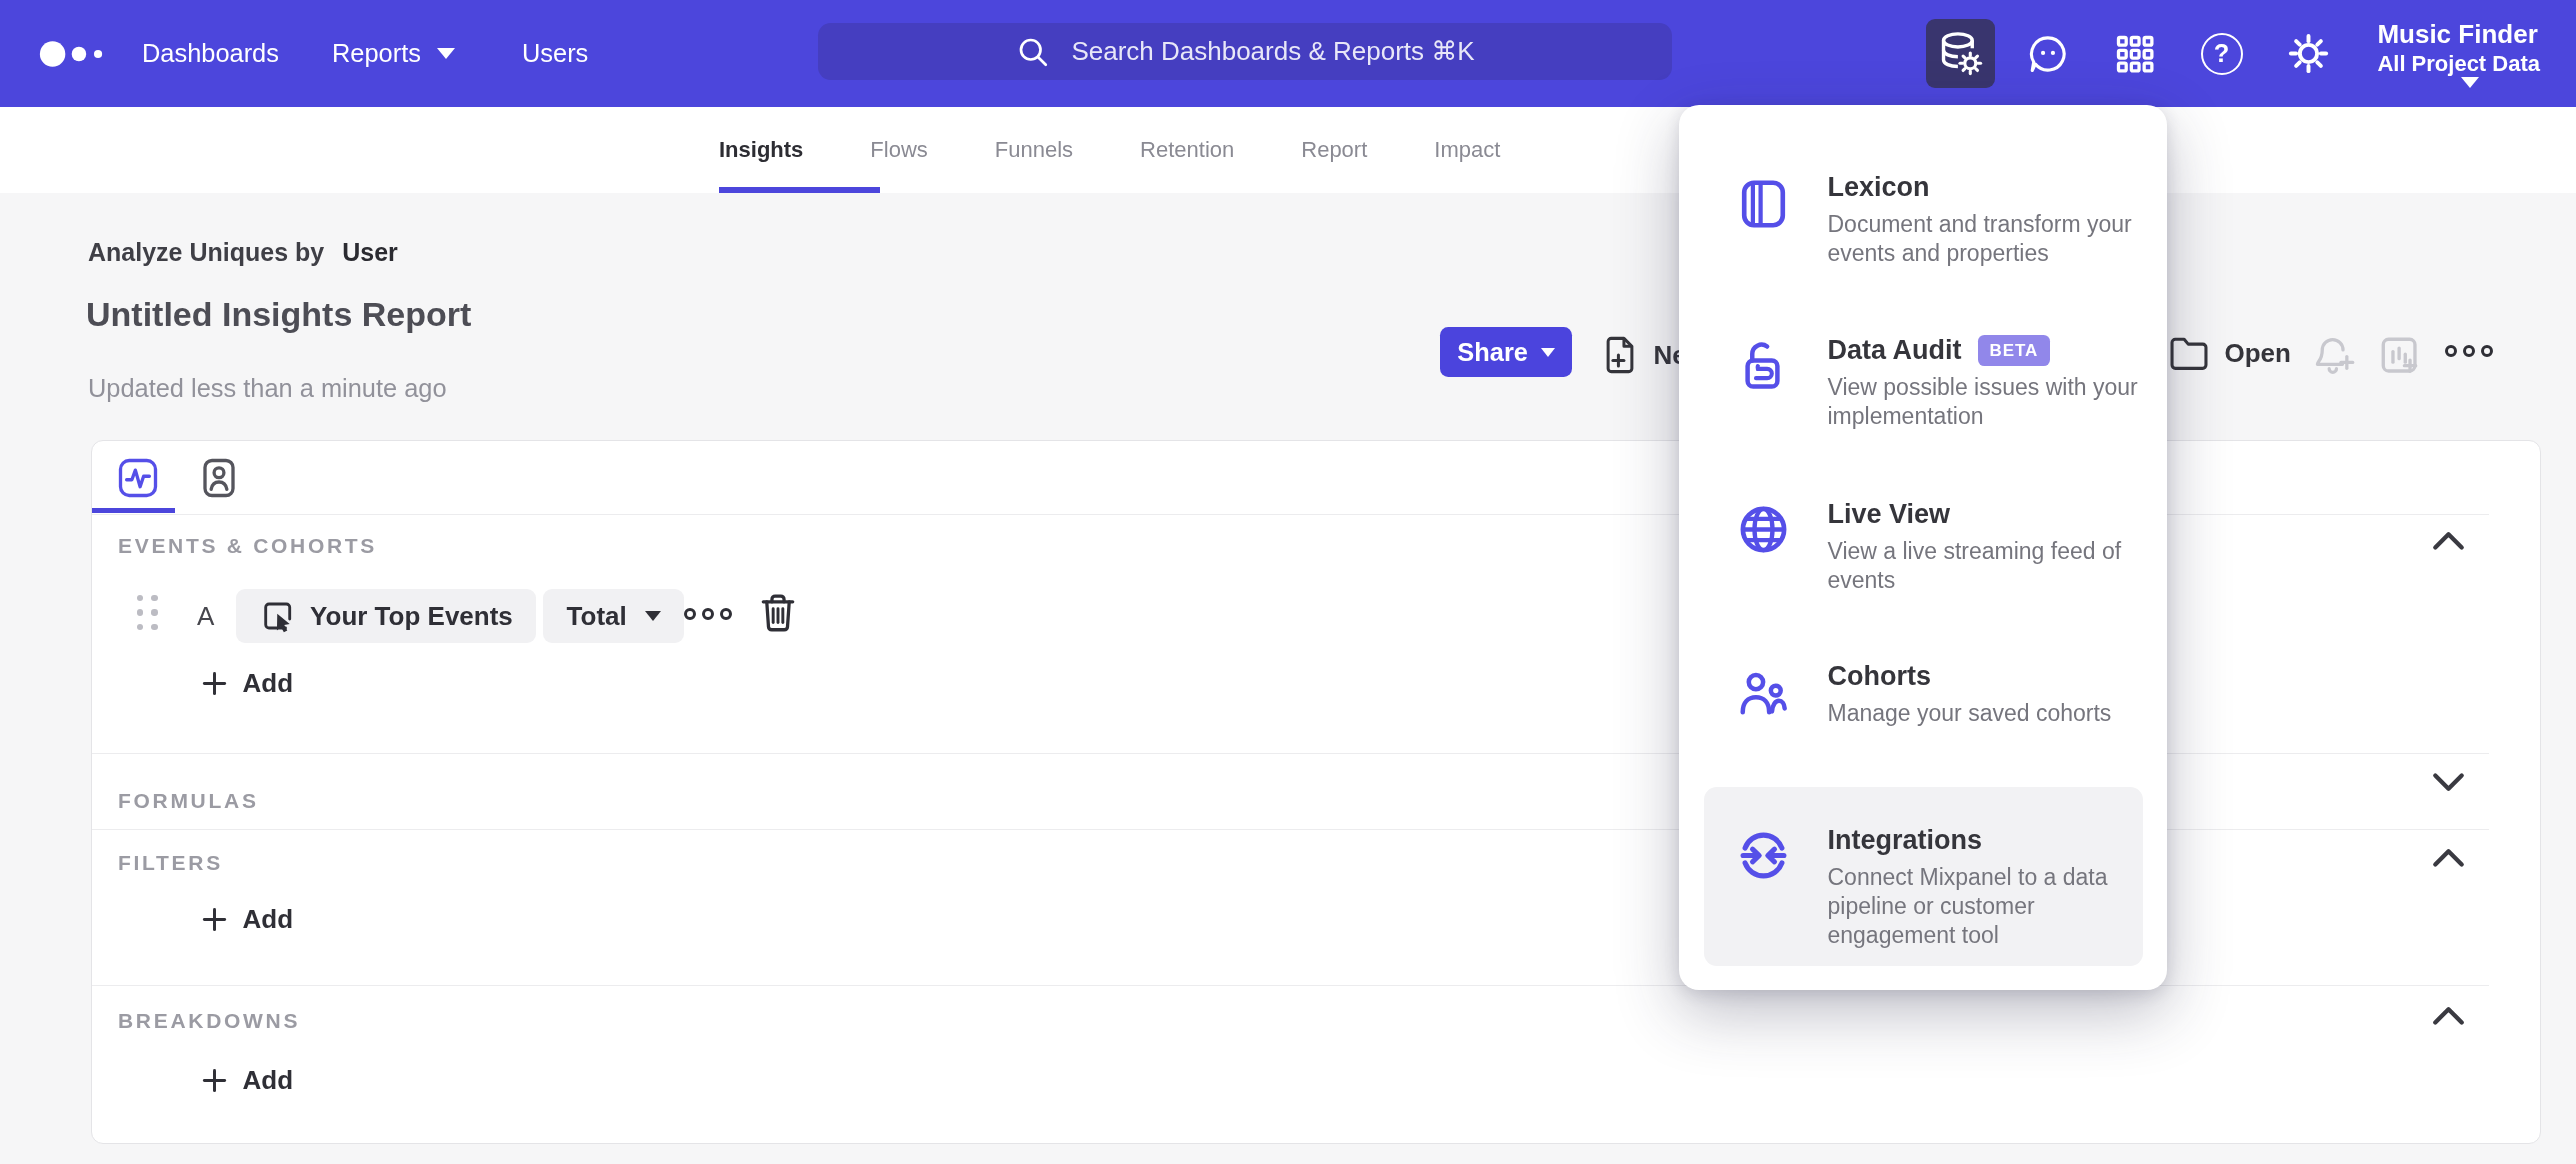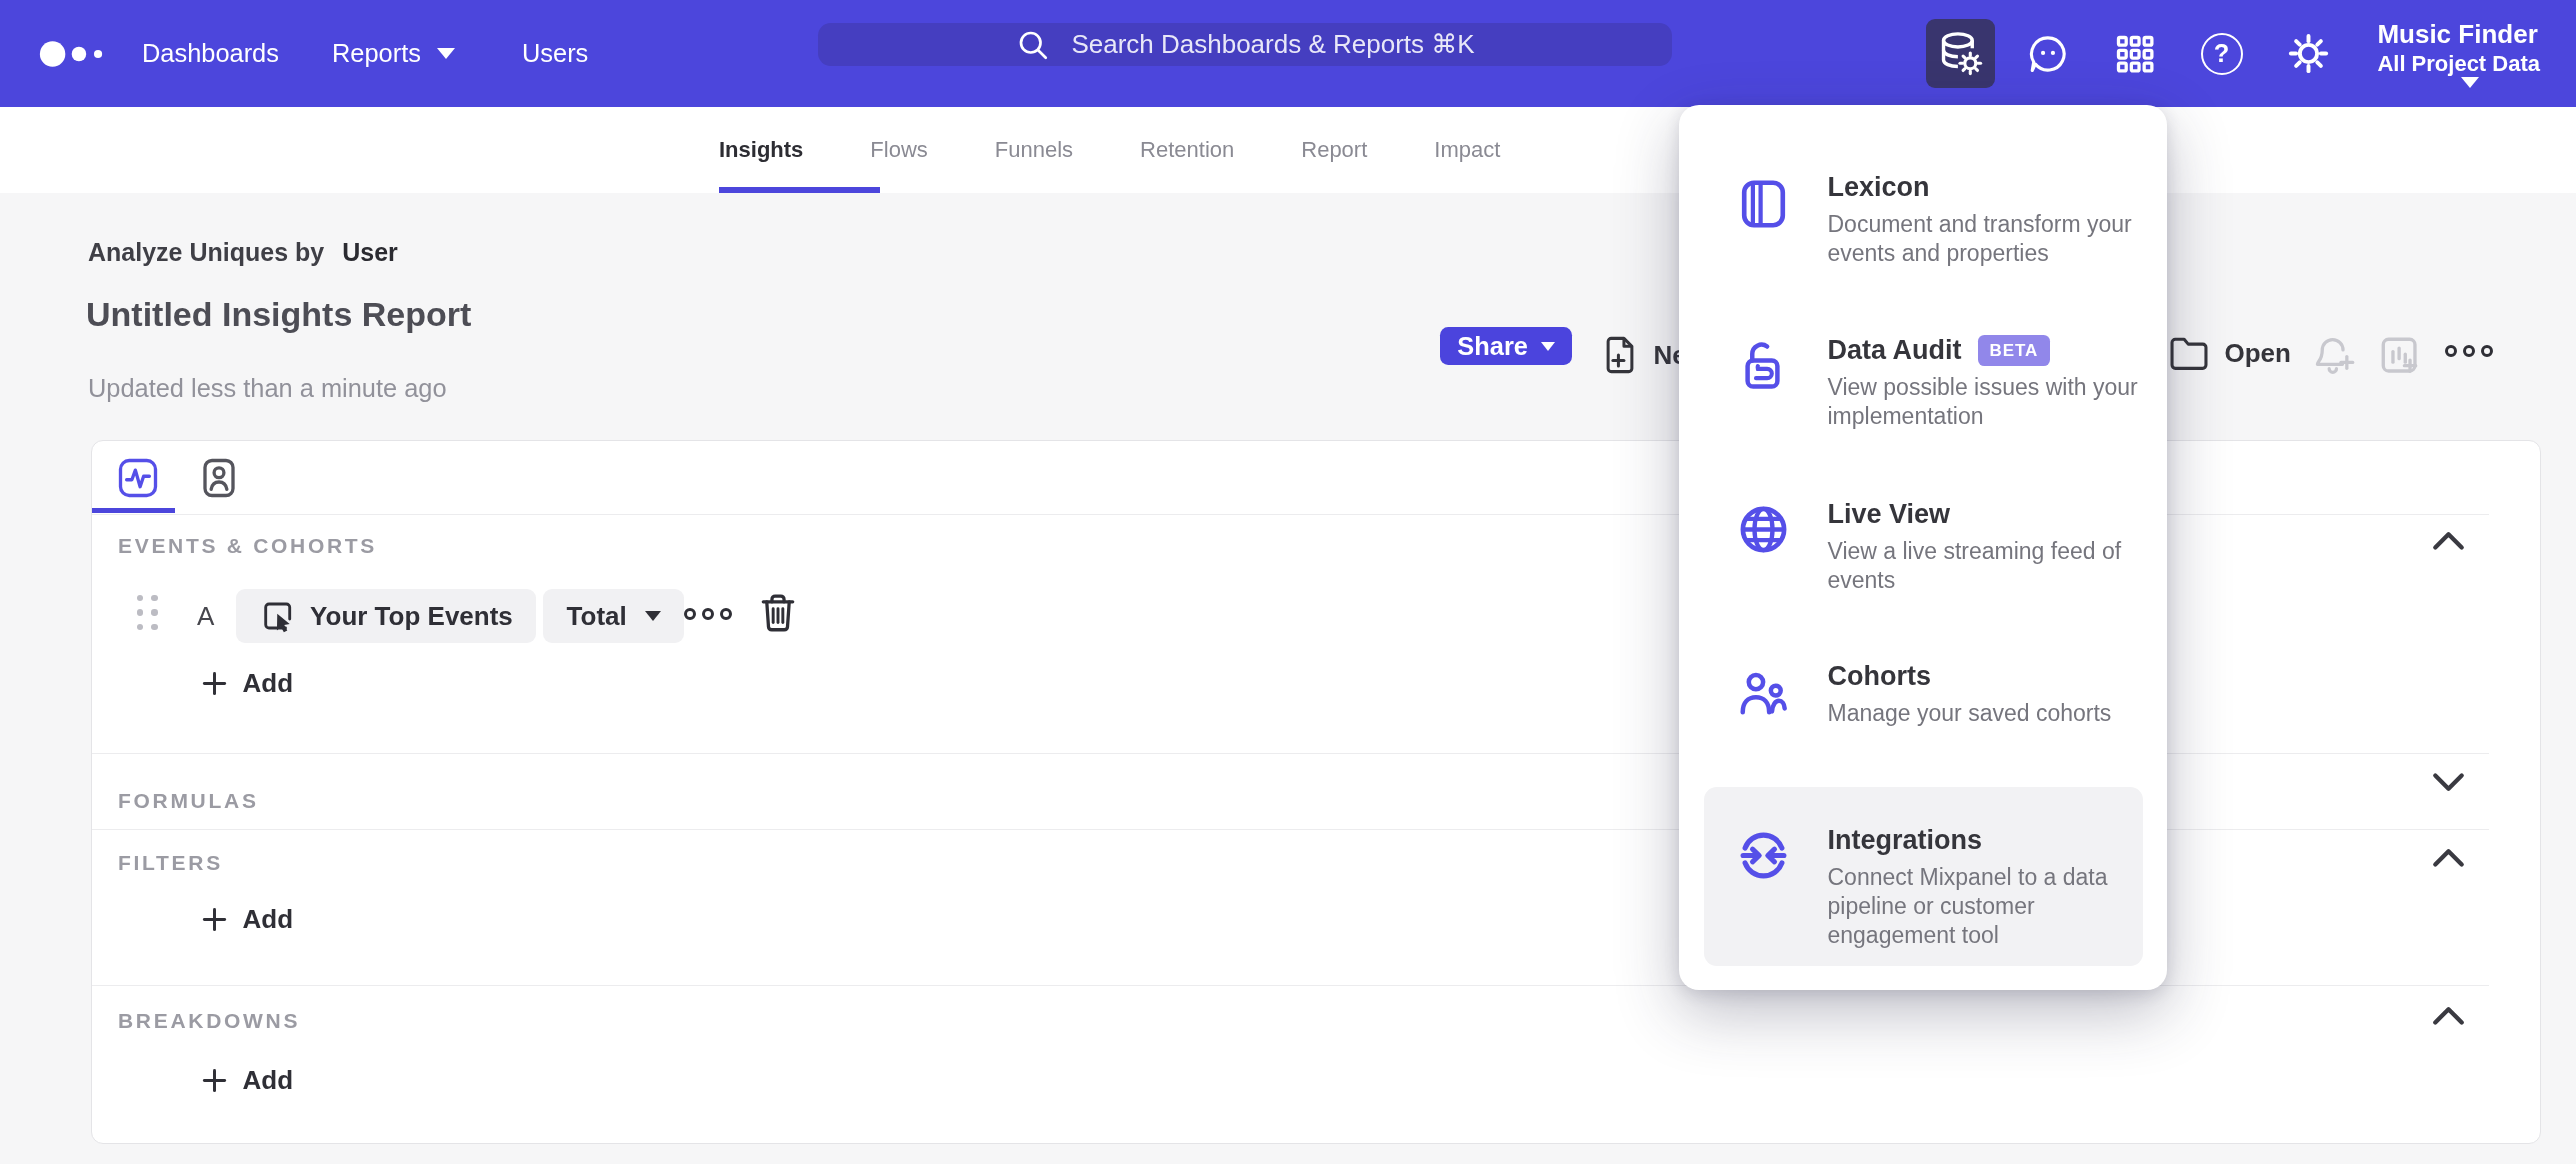--- a/index.html
+++ b/index.html
@@ -7,21 +7,21 @@
   body { font-family:"Liberation Sans", sans-serif; background:#f6f6f7; position:relative; }
 
   
   .topnav { position:absolute; top:0; left:0; width:2576px; height:107px; background:#4c46dc; z-index:10; }
   .logo { position:absolute; left:38px; top:34px; }
   .nav-link { position:absolute; top:0; height:107px; display:flex; align-items:center; color:#fff; font-size:25.4px; font-weight:500; cursor:pointer; }
   .nav-dashboards { left:142px; }
   .nav-reports { left:332px; }
   .nav-users { left:522px; }
   .caret { width:0; height:0; border-left:9px solid transparent; border-right:9px solid transparent; border-top:11px solid #fff; margin-left:16.3px; }
-  .searchbar { position:absolute; left:818px; top:23px; width:854px; height:43px; background:#453ec0; border-radius:12.7px; display:flex; align-items:center; justify-content:center; gap:20px; cursor:text; }
+  .searchbar { position:absolute; left:818px; top:23px; width:854px; height:57px; background:#453ec0; border-radius:12.7px; display:flex; align-items:center; justify-content:center; gap:20px; cursor:text; }
   .searchbar .ph { color:rgba(255,255,255,0.88); font-size:26px; }
   .navtools { position:absolute; top:0; right:0; height:107px; display:flex; align-items:center; }
   .tool { width:69px; height:69px; display:flex; align-items:center; justify-content:center; border-radius:9px; margin-right:18px; cursor:pointer; }
   .tool.active { background:#39356e; }
   .project { display:flex; align-items:center; margin-left:16.3px; margin-right:36px; cursor:pointer;flex-direction:column; }
   .project .ptxt { color:#fff; text-align:left; }
   .project .pname { font-size:26px; font-weight:700; line-height:31px; }
   .project .pscope { font-size:22px; font-weight:700; line-height:27px; }
 
   
@@ -30,21 +30,21 @@
   .tab { font-size:22px; color:#8a8a93; cursor:pointer; white-space:nowrap; }
   .tab.active { color:#2d2d33; font-weight:700; }
   .tab-underline { position:absolute; left:719px; top:80px; width:161px; height:6.3px; background:#4c46dc; }
 
   
   .analyze { position:absolute; left:88px; top:238px; font-size:25px; color:#3f3f46; font-weight:600; display:flex; gap:18px; }
   .analyze .entity { color:#2b2b31; font-weight:700; cursor:pointer; }
   .report-title { position:absolute; left:86px; top:295px; font-size:34px; font-weight:700; color:#4d4d55; cursor:text; }
   .updated { position:absolute; left:88px; top:374px; font-size:25.4px; color:#91919a; }
 
-  .share-btn { position:absolute; left:1440px; top:327px; width:132px; height:38px; background:#4b44dd; border-radius:8.2px; display:flex; align-items:center; justify-content:center; gap:12.7px; cursor:pointer; }
+  .share-btn { position:absolute; left:1440px; top:327px; width:132px; height:50px; background:#4b44dd; border-radius:8.2px; display:flex; align-items:center; justify-content:center; gap:12.7px; cursor:pointer; }
   .share-btn span { color:#fff; font-size:25.4px; font-weight:700; }
   .share-btn .caret { border-top-width:9px; border-left-width:7.3px; border-right-width:7.3px; margin-left:0; }
   .hdr-btn { position:absolute; display:flex; align-items:center; gap:14.5px; font-size:26px; font-weight:600; color:#35353b; cursor:pointer; }
   .new-btn { left:1601px; top:334px; }
   .open-btn { left:2168px; top:334px; }
   .ghost-icon { position:absolute; top:334px; cursor:pointer; }
   .bell-pos { left:2311px; }
   .chartadd-pos { left:2378px; }
   .dots-pos { left:2445px; top:345px; }
   .dots { display:flex; gap:6.3px; }

